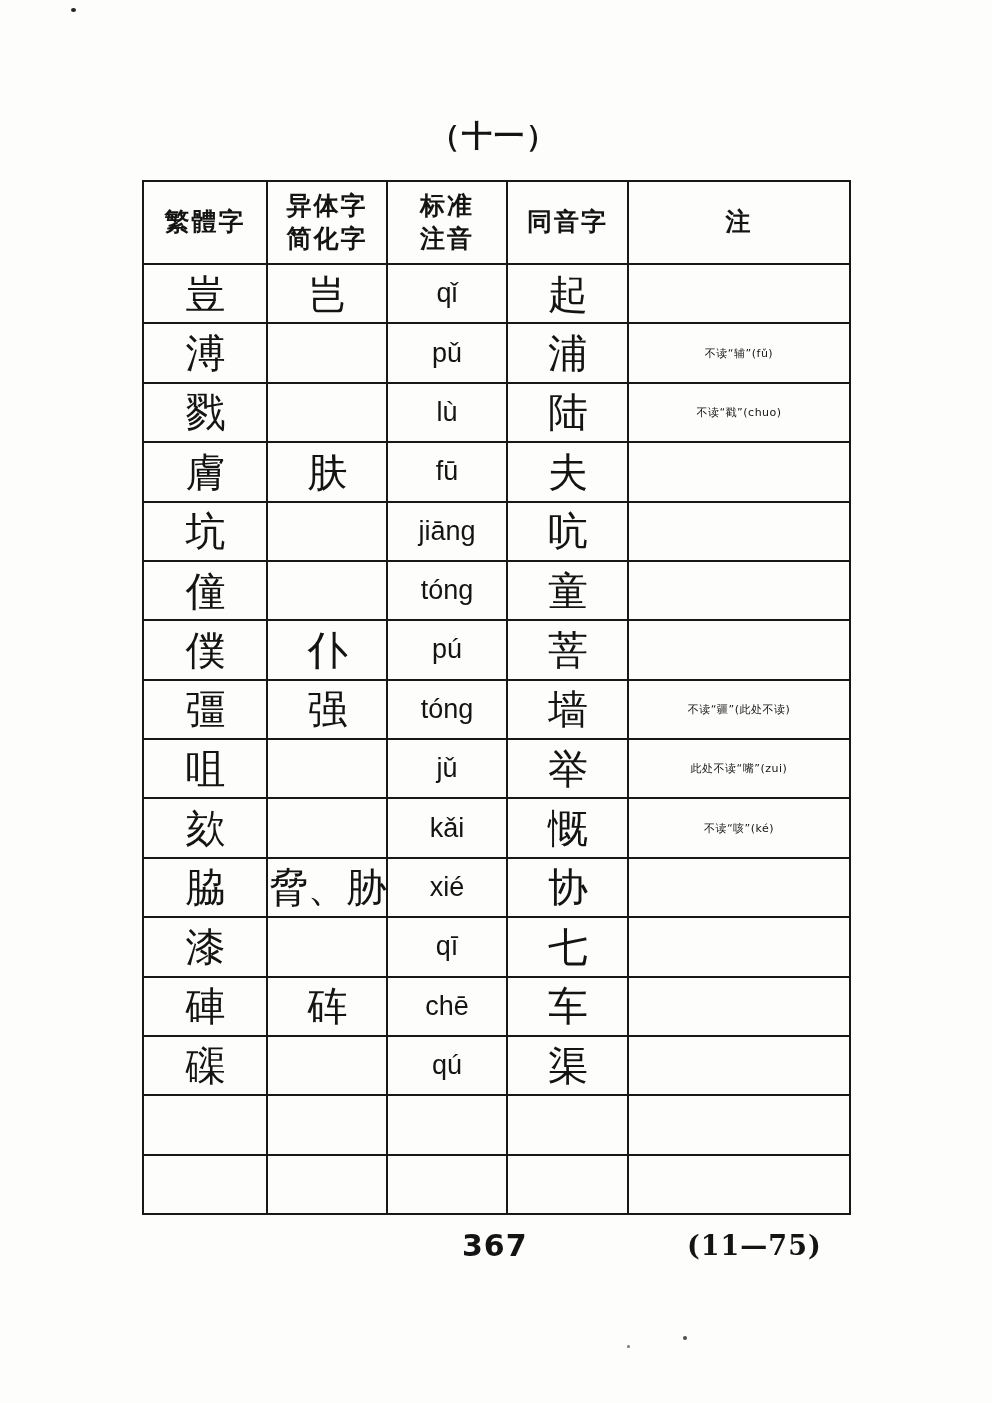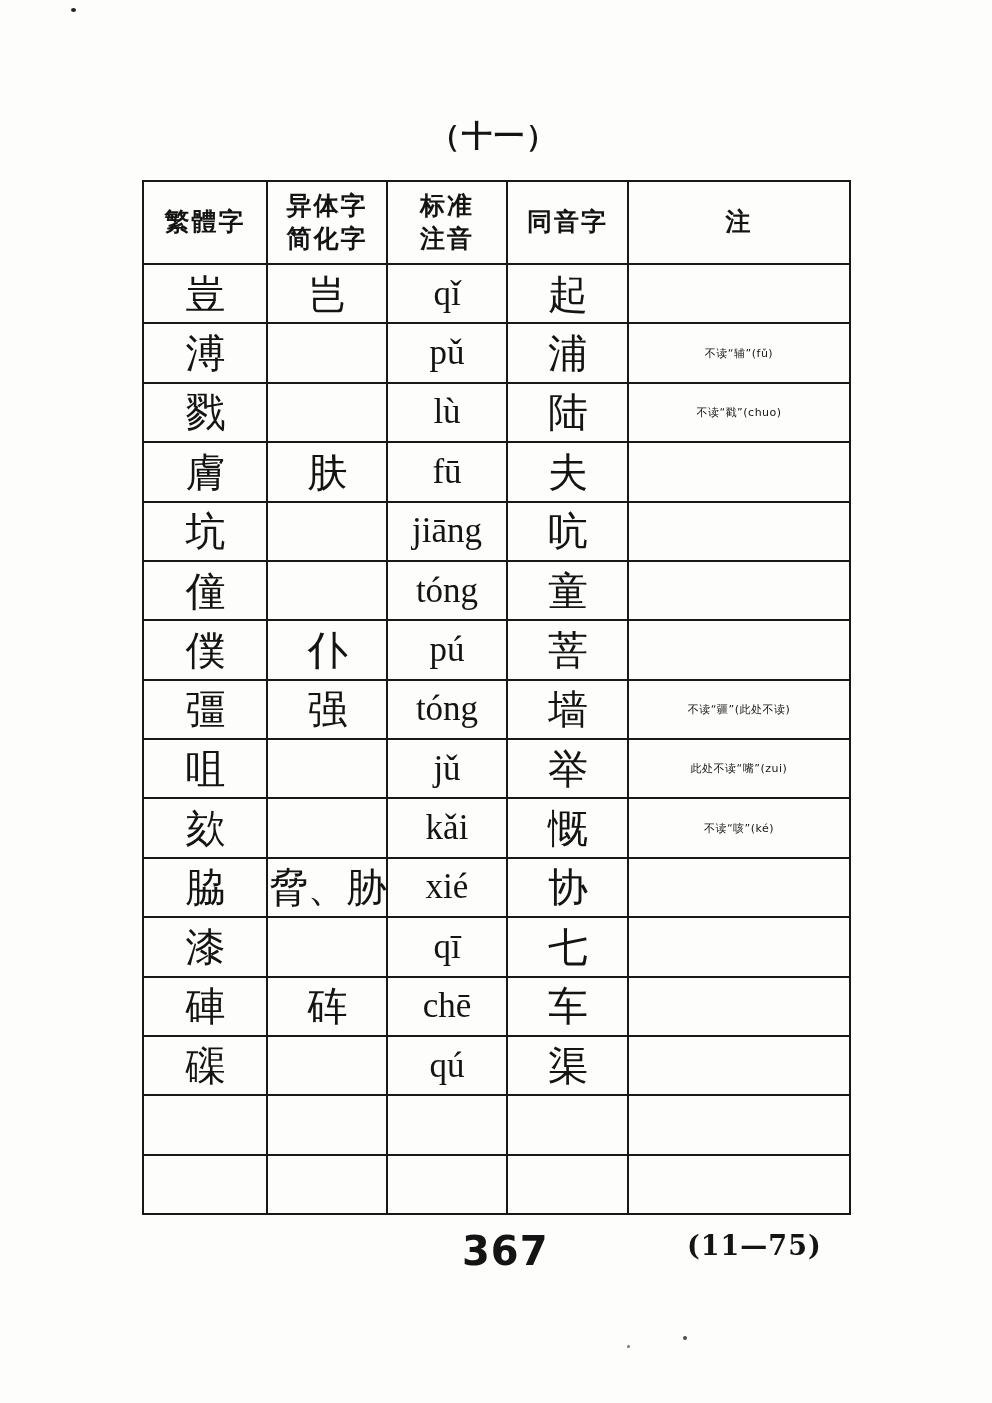--- a/index.html
+++ b/index.html
@@ -61,38 +61,38 @@
     font-family: "DejaVu Sans", sans-serif;
   }
   td.trad, td.simp, td.homophone {
     font-family: "DejaVu Serif", serif;
     font-size: 40px;
     font-weight: 500;
     letter-spacing: -1px;
     line-height: 1;
   }
   td.pinyin {
-    font-family: Liberation Serif, serif;
-    font-size: 35px;
+    font-family: Liberation Sans, sans-serif;
+    font-size: 27px;
     font-weight: 500;
     margin-top: 32px;
   }
   td.note {
     font-size: 11px;
     font-weight: 500;
     letter-spacing: 0.5px;
     font-family: "DejaVu Sans", sans-serif;
   }
   
   .footer-pagenum {
     position: absolute;
     top: 1228px;
     left: 462px;
     font-family: "DejaVu Sans", sans-serif;
-    font-size: 40px;
+    font-size: 30px;
     font-weight: 700;
     letter-spacing: 1px;
   }
   .footer-ref {
     position: absolute;
     top: 1230px;
     left: 687px;
     font-family: "DejaVu Serif", serif;
     font-size: 27px;
     font-weight: 600;

